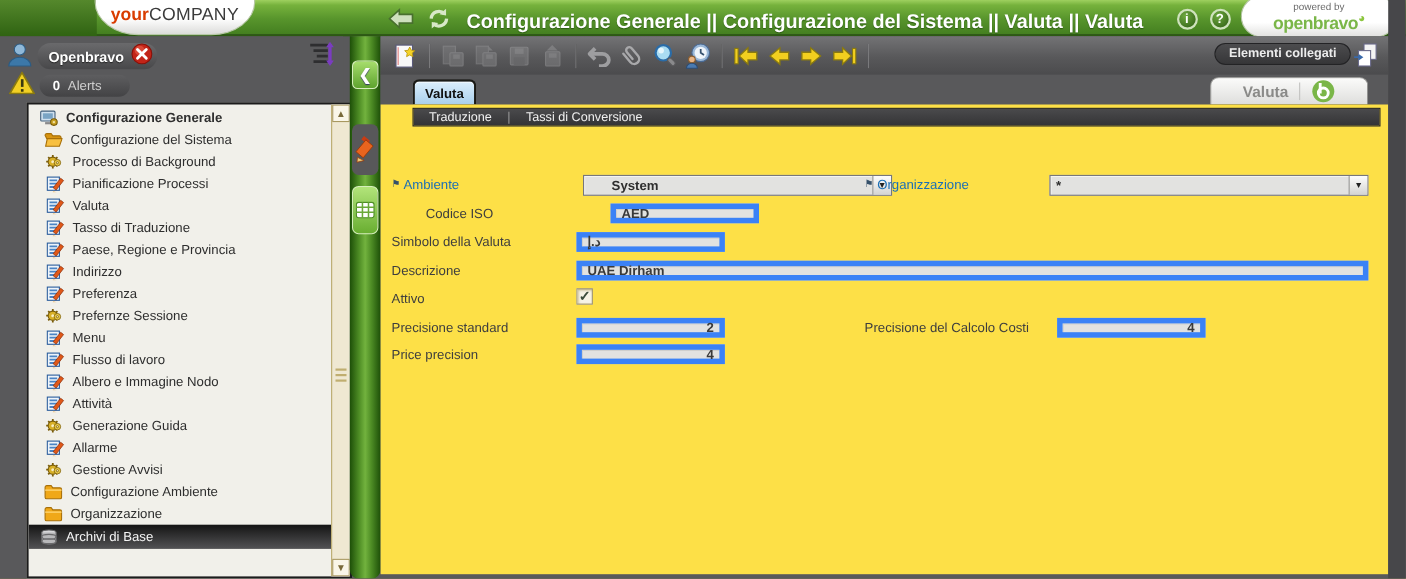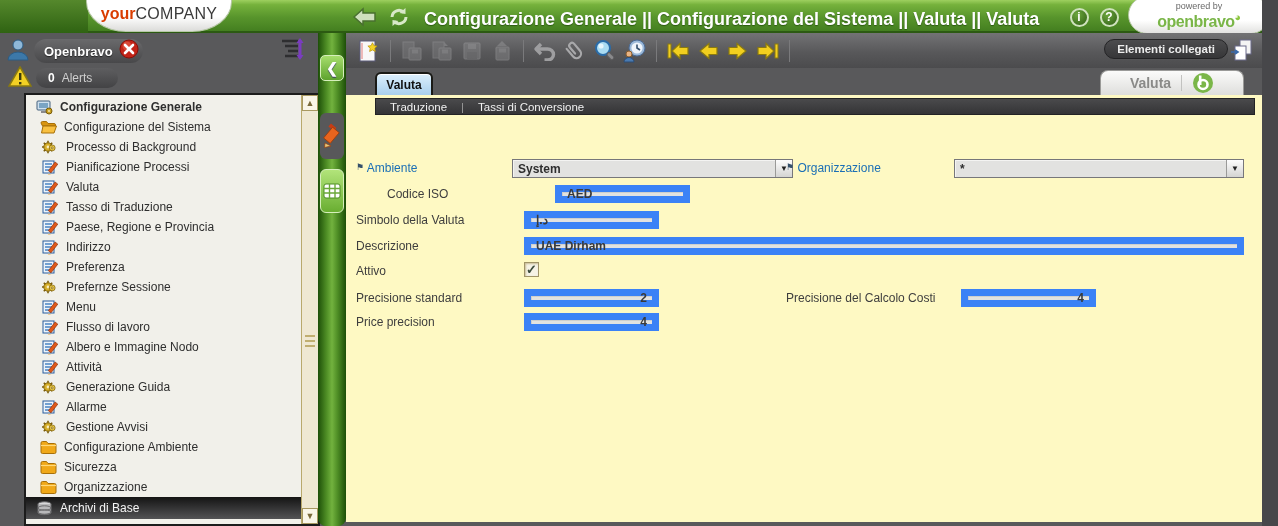--- a/index.html
+++ b/index.html
@@ -103,35 +103,35 @@
     border-radius:6px 6px 0 0; color:#101010; font-weight:bold; font-size:12px;
     display:flex; align-items:center; justify-content:center; cursor:pointer;
     box-shadow:inset 0 1px 0 #fff; }
   .tab-right { position:absolute; left:754px; bottom:0; width:144px; height:25px;
     background:linear-gradient(to bottom,#fbfbfa,#dededc); border:1px solid #9a9a98; border-bottom:none;
     border-radius:8px 8px 0 0; display:flex; align-items:center; justify-content:center;
     gap:10px; cursor:pointer; }
   .tab-right .t { color:#8a8a88; font-size:14px; font-weight:bold; }
   .tab-right .sep { width:1px; height:16px; background:#c2c2c0; }
 
-  .content { position:absolute; top:62px; left:0; width:916px; height:427px; background:#fef9c3; }
+  .content { position:absolute; top:62px; left:0; width:916px; height:427px; background:#fde047; }
   .subtabs { position:absolute; top:3px; left:29px; width:880px; height:17px;
     background:linear-gradient(to bottom,#4a4a4c,#343436); border:1px solid #232325;
     display:flex; align-items:center; color:#f0f0f0; font-size:11.5px; }
   .subtabs .st { padding:0 14px; cursor:pointer; }
   .subtabs .sep { color:#9a9a9a; }
 
   
   .form { position:absolute; top:24px; left:0; width:916px; }
   .frow { position:absolute; left:0; width:916px; height:20px; }
   .flabel { position:absolute; width:160px; font-size:12px; color:#3e3e3e;
     top:2px; white-space:nowrap; }
   .flabel.link { color:#1b6fb5; }
   .flabel .linkmark { display:inline-block; color:#35506a; font-size:9px; transform:translateY(-2px); }
-  .field { position:absolute; background:#e2e2e0; border:7px solid #3b82f6;
+  .field { position:absolute; background:#e2e2e0; border:5px solid #3b82f6;
     height:18px; font-size:12px; font-weight:bold; color:#3a3a3a; display:flex;
     align-items:center; padding:0 5px; box-shadow:inset 1px 1px 0 #cfcfcd; }
   .field.num { justify-content:flex-end; }
   .dropdown { position:absolute; height:19px; background:#e2e2e0; border:1px solid #77777a;
     display:flex; align-items:center; cursor:pointer; box-shadow:inset 1px 1px 0 #f4f4f2; }
   .dropdown .val { flex:1; font-size:12px; font-weight:bold; color:#2e2e2e; padding:0 5px; }
   .dropdown .btn { width:17px; height:17px; background:linear-gradient(to bottom,#fdfdfd,#d4d4d2);
     border-left:1px solid #9a9a98; display:flex; align-items:center; justify-content:center;
     font-size:8px; color:#222; }
   .checkbox { position:absolute; width:15px; height:15px; background:#f6f3e6;
@@ -441,29 +441,20 @@
             </span>
             <span>Configurazione Ambiente</span>
           </div>
           <div class="menu-row lvl1">
             <span class="mi">
               <svg width="17" height="14" viewBox="0 0 17 14">
                 <path d="M1 3 a1.5 1.5 0 0 1 1.5-1.5 h4 l1.5 2 h6.5 a1.5 1.5 0 0 1 1.5 1.5 v7 a1.5 1.5 0 0 1 -1.5 1.5 h-12 a1.5 1.5 0 0 1 -1.5 -1.5 Z" fill="#f0a818" stroke="#a87008"></path>
                 <path d="M1 5.5 h15" stroke="#ffd878" stroke-width="1.2"></path>
               </svg>
             </span>
-            <span>Sicurezza</span>
-          </div>
-          <div class="menu-row lvl1">
-            <span class="mi">
-              <svg width="17" height="14" viewBox="0 0 17 14">
-                <path d="M1 3 a1.5 1.5 0 0 1 1.5-1.5 h4 l1.5 2 h6.5 a1.5 1.5 0 0 1 1.5 1.5 v7 a1.5 1.5 0 0 1 -1.5 1.5 h-12 a1.5 1.5 0 0 1 -1.5 -1.5 Z" fill="#f0a818" stroke="#a87008"></path>
-                <path d="M1 5.5 h15" stroke="#ffd878" stroke-width="1.2"></path>
-              </svg>
-            </span>
             <span>Organizzazione</span>
           </div>
           <div class="menu-row lvl0 selected">
             <span class="mi">
               <svg width="17" height="15" viewBox="0 0 17 15">
                 <ellipse cx="8.5" cy="3" rx="6.5" ry="2.2" fill="#d8d8da" stroke="#6a6a6c"></ellipse>
                 <path d="M2 3 v8.5 a6.5 2.2 0 0 0 13 0 V3" fill="#b8b8ba" stroke="#6a6a6c"></path>
                 <ellipse cx="8.5" cy="7" rx="6.5" ry="2.2" fill="none" stroke="#6a6a6c"></ellipse>
                 <ellipse cx="8.5" cy="11" rx="6.5" ry="2.2" fill="none" stroke="#6a6a6c"></ellipse>
               </svg>
@@ -623,21 +614,21 @@
       <div class="subtabs">
         <span class="st">Traduzione</span>
         <span class="sep">|</span>
         <span class="st">Tassi di Conversione</span>
       </div>
 
       <div class="form">
 
         <div class="frow" style="top:40px;">
           <div class="flabel link" style="left:10px;"><span class="linkmark">⚑</span> <span>Ambiente</span></div>
-          <div class="dropdown" style="left:166px; width:281px;">
+          <div class="dropdown" style="left:184px; width:281px;padding-left:20px;">
             <span class="val">System</span>
             <span class="btn">▼</span>
           </div>
           <div class="flabel link" style="left:440px; width:160px;"><span class="linkmark">⚑</span> <span>Organizzazione</span></div>
           <div class="dropdown" style="left:608px; width:290px;">
             <span class="val">*</span>
             <span class="btn">▼</span>
           </div>
         </div>
 

